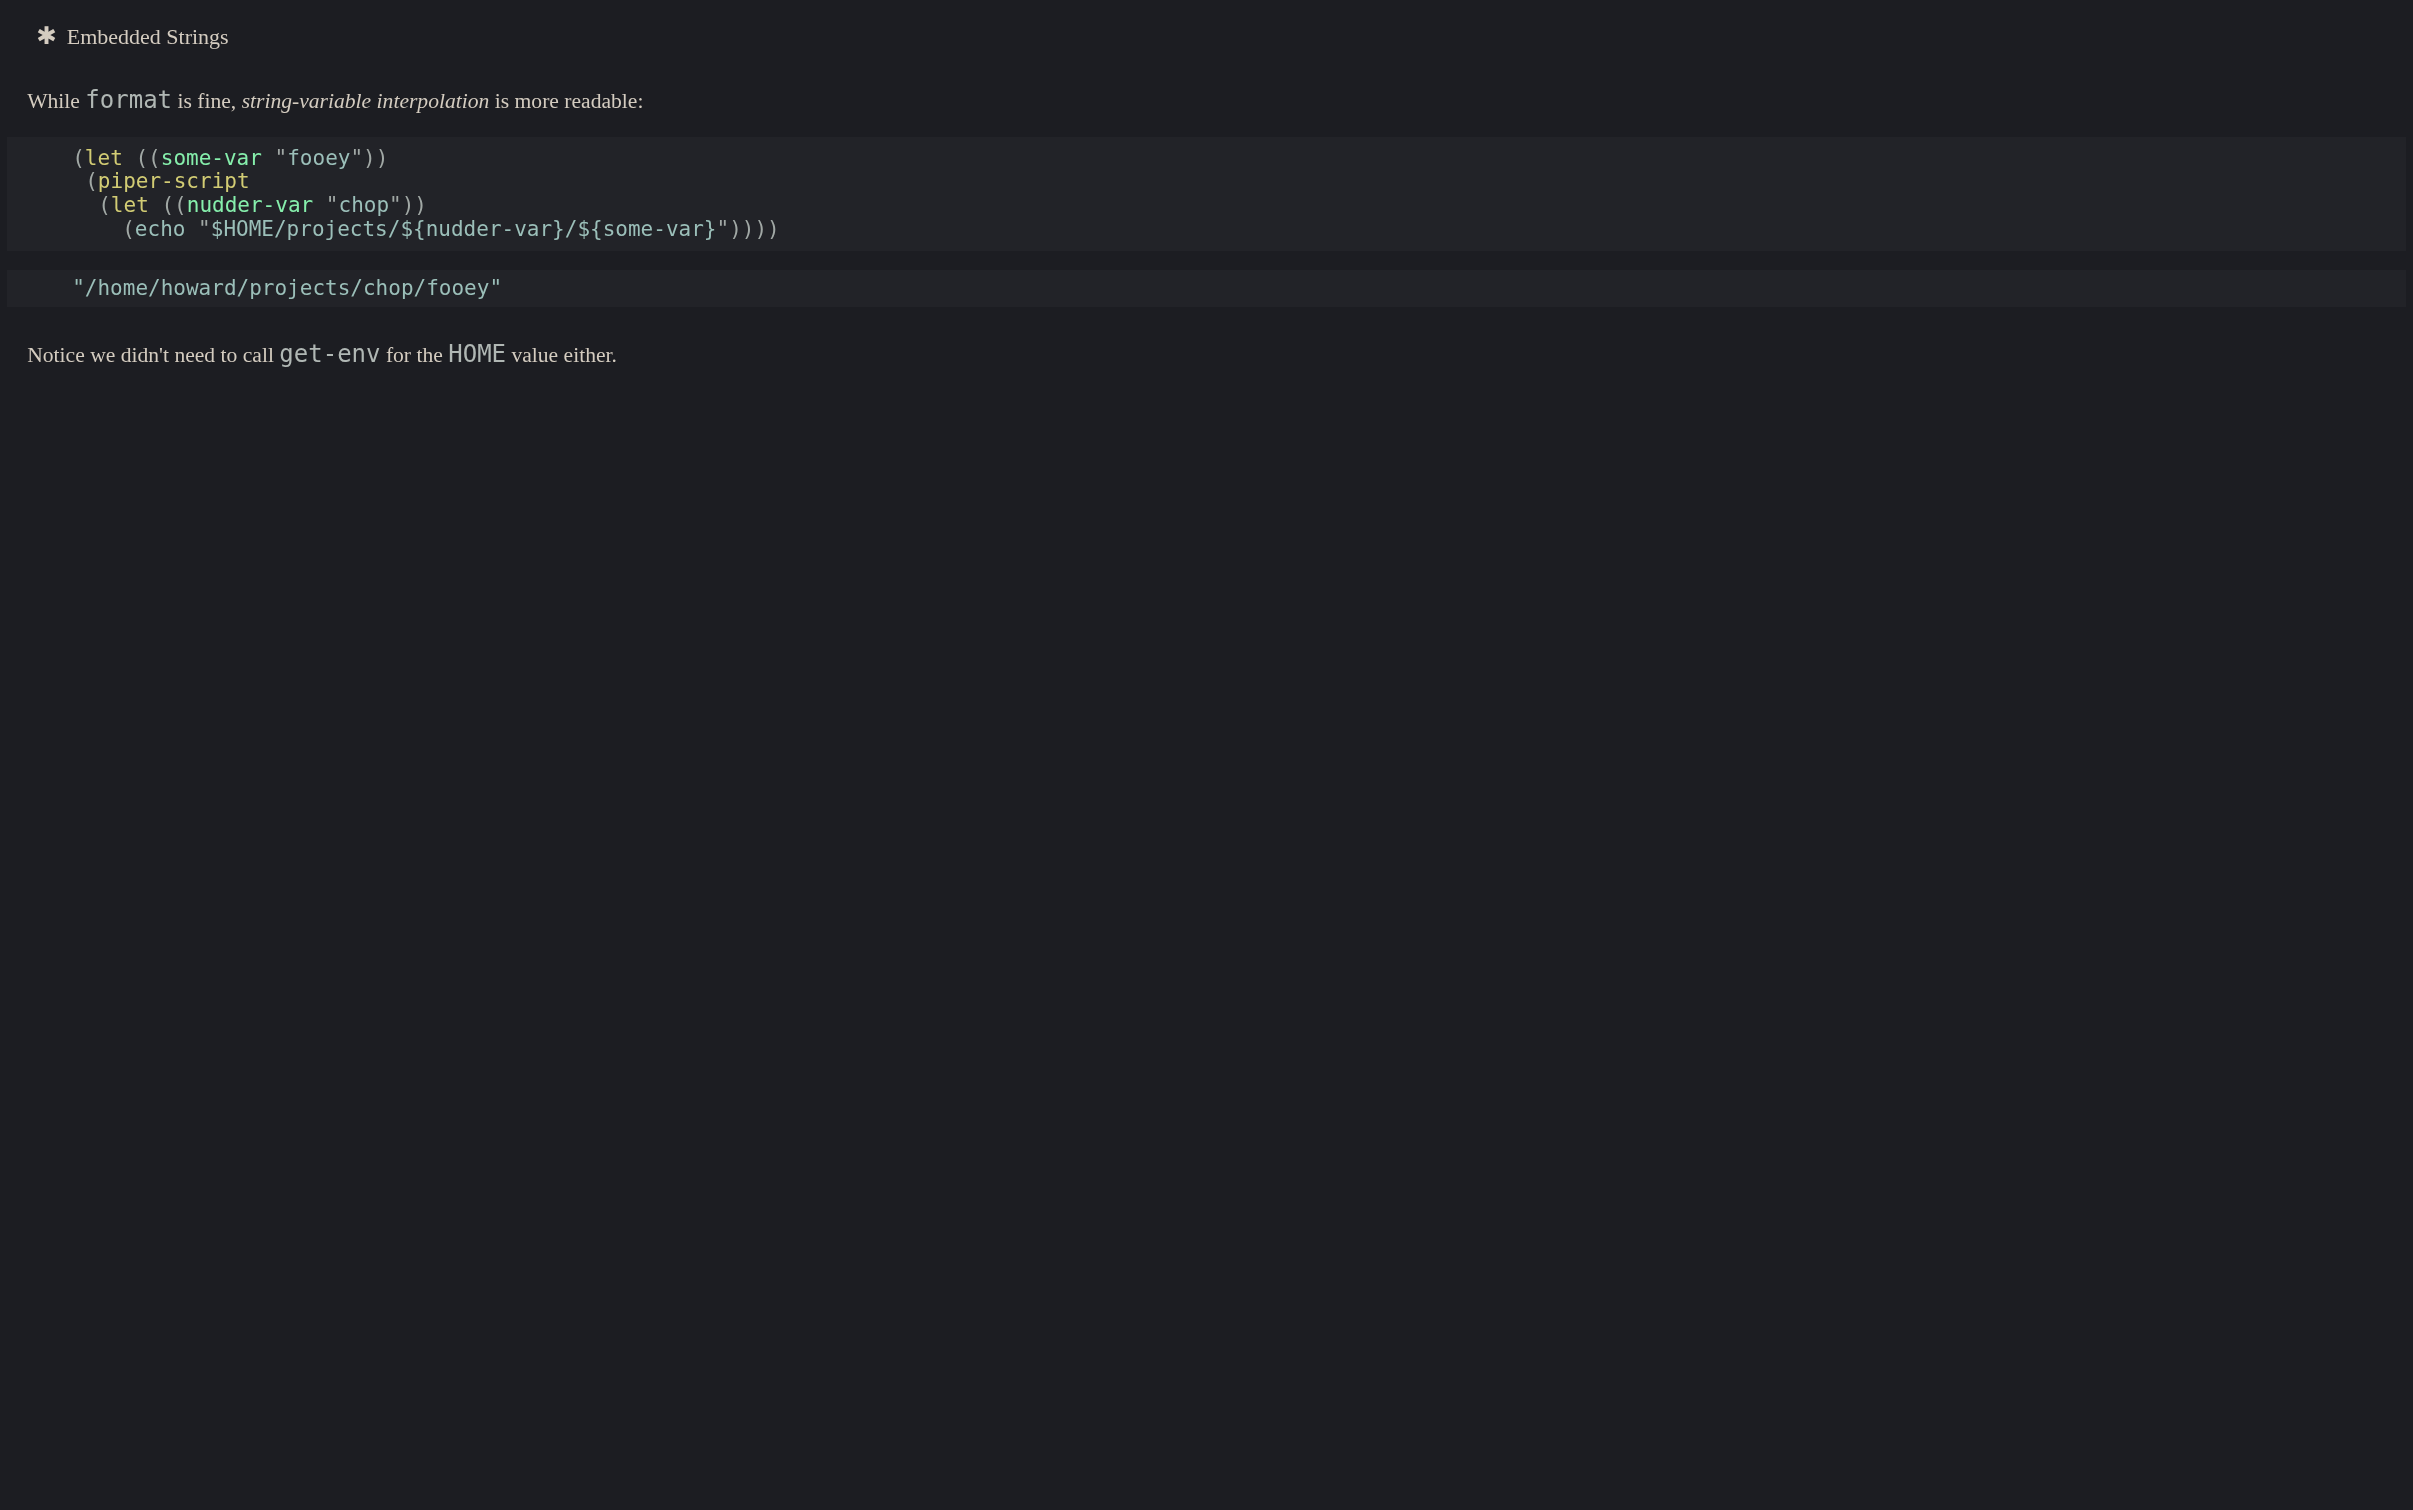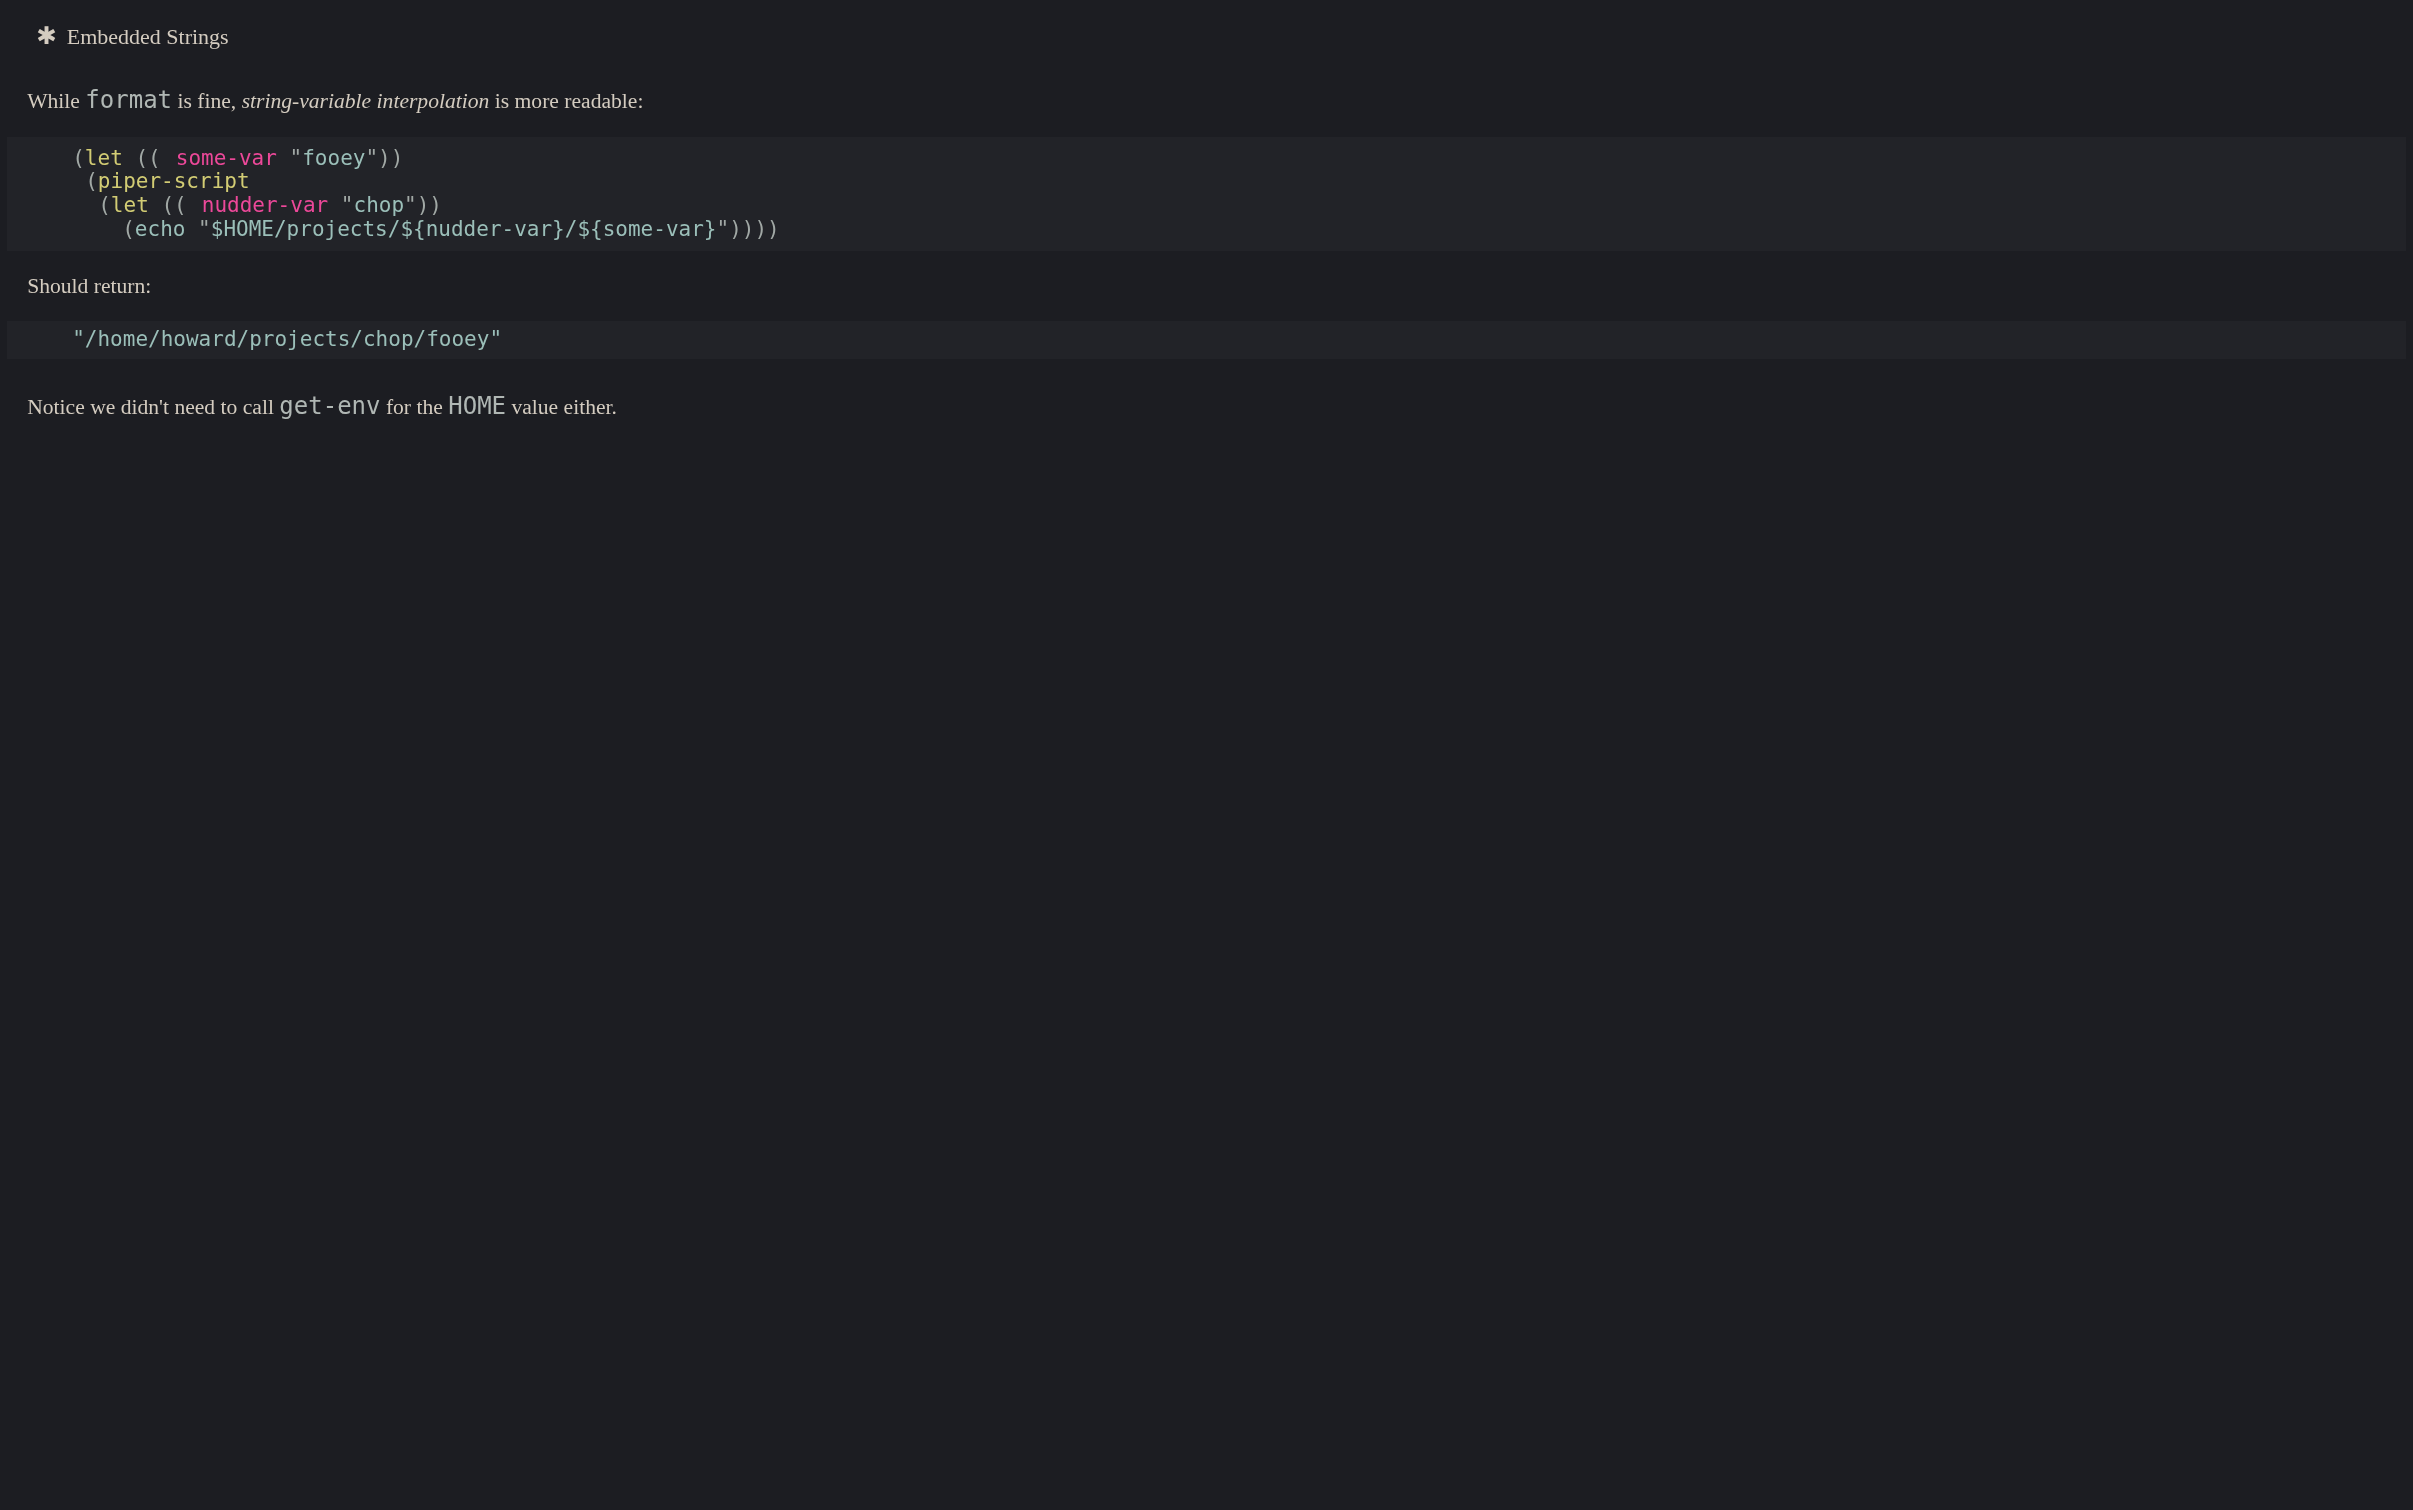--- a/index.html
+++ b/index.html
@@ -65,22 +65,21 @@
       white-space: pre;
       color: #a1a8a5;
     }
     .paren {
       color: #a1a8a5;
     }
     .keyword {
       color: #d2cc74;
     }
     .symbol {
-      color: #ec4899;
-      margin-left: 15px;
+      color: #86efac;
     }
     .string {
       color: #9bbfb9;
     }
     .quote {
       color: #a1a8a5;
     }
     .fn {
       color: #9bbfb9;
     }
@@ -110,21 +109,20 @@
     <h1>Embedded Strings</h1>
   </div>
 
   <div class="content">
     <p class="prose">
       <span>While </span><span class="inline-code">format</span><span> is fine, </span><span class="italic">string-variable interpolation</span><span> is more readable:</span>
     </p>
 
     <div class="code-block"><div class="indent-1"><span class="paren">(</span><span class="keyword">let</span><span> </span><span class="paren">((</span><span class="symbol">some-var</span><span> </span><span class="quote">"</span><span class="string">fooey</span><span class="quote">"</span><span class="paren">))</span></div><div class="indent-2"><span class="paren">(</span><span class="keyword">piper-script</span></div><div class="indent-3"><span class="paren">(</span><span class="keyword">let</span><span> </span><span class="paren">((</span><span class="symbol">nudder-var</span><span> </span><span class="quote">"</span><span class="string">chop</span><span class="quote">"</span><span class="paren">))</span></div><div class="indent-4"><span class="paren">(</span><span class="fn">echo</span><span> </span><span class="quote">"</span><span class="string">$HOME/projects/${nudder-var}/${some-var}</span><span class="quote">"</span><span class="paren">))))</span></div></div>
 
-    <p class="prose">Should return:</p>
 
     <div class="output-block">"/home/howard/projects/chop/fooey"</div>
 
     <p class="prose prose-after">
       <span>Notice we didn't need to call </span><span class="inline-code">get-env</span><span> for the </span><span class="inline-code">HOME</span><span> value either.</span>
     </p>
   </div>
 </div>
 
 

